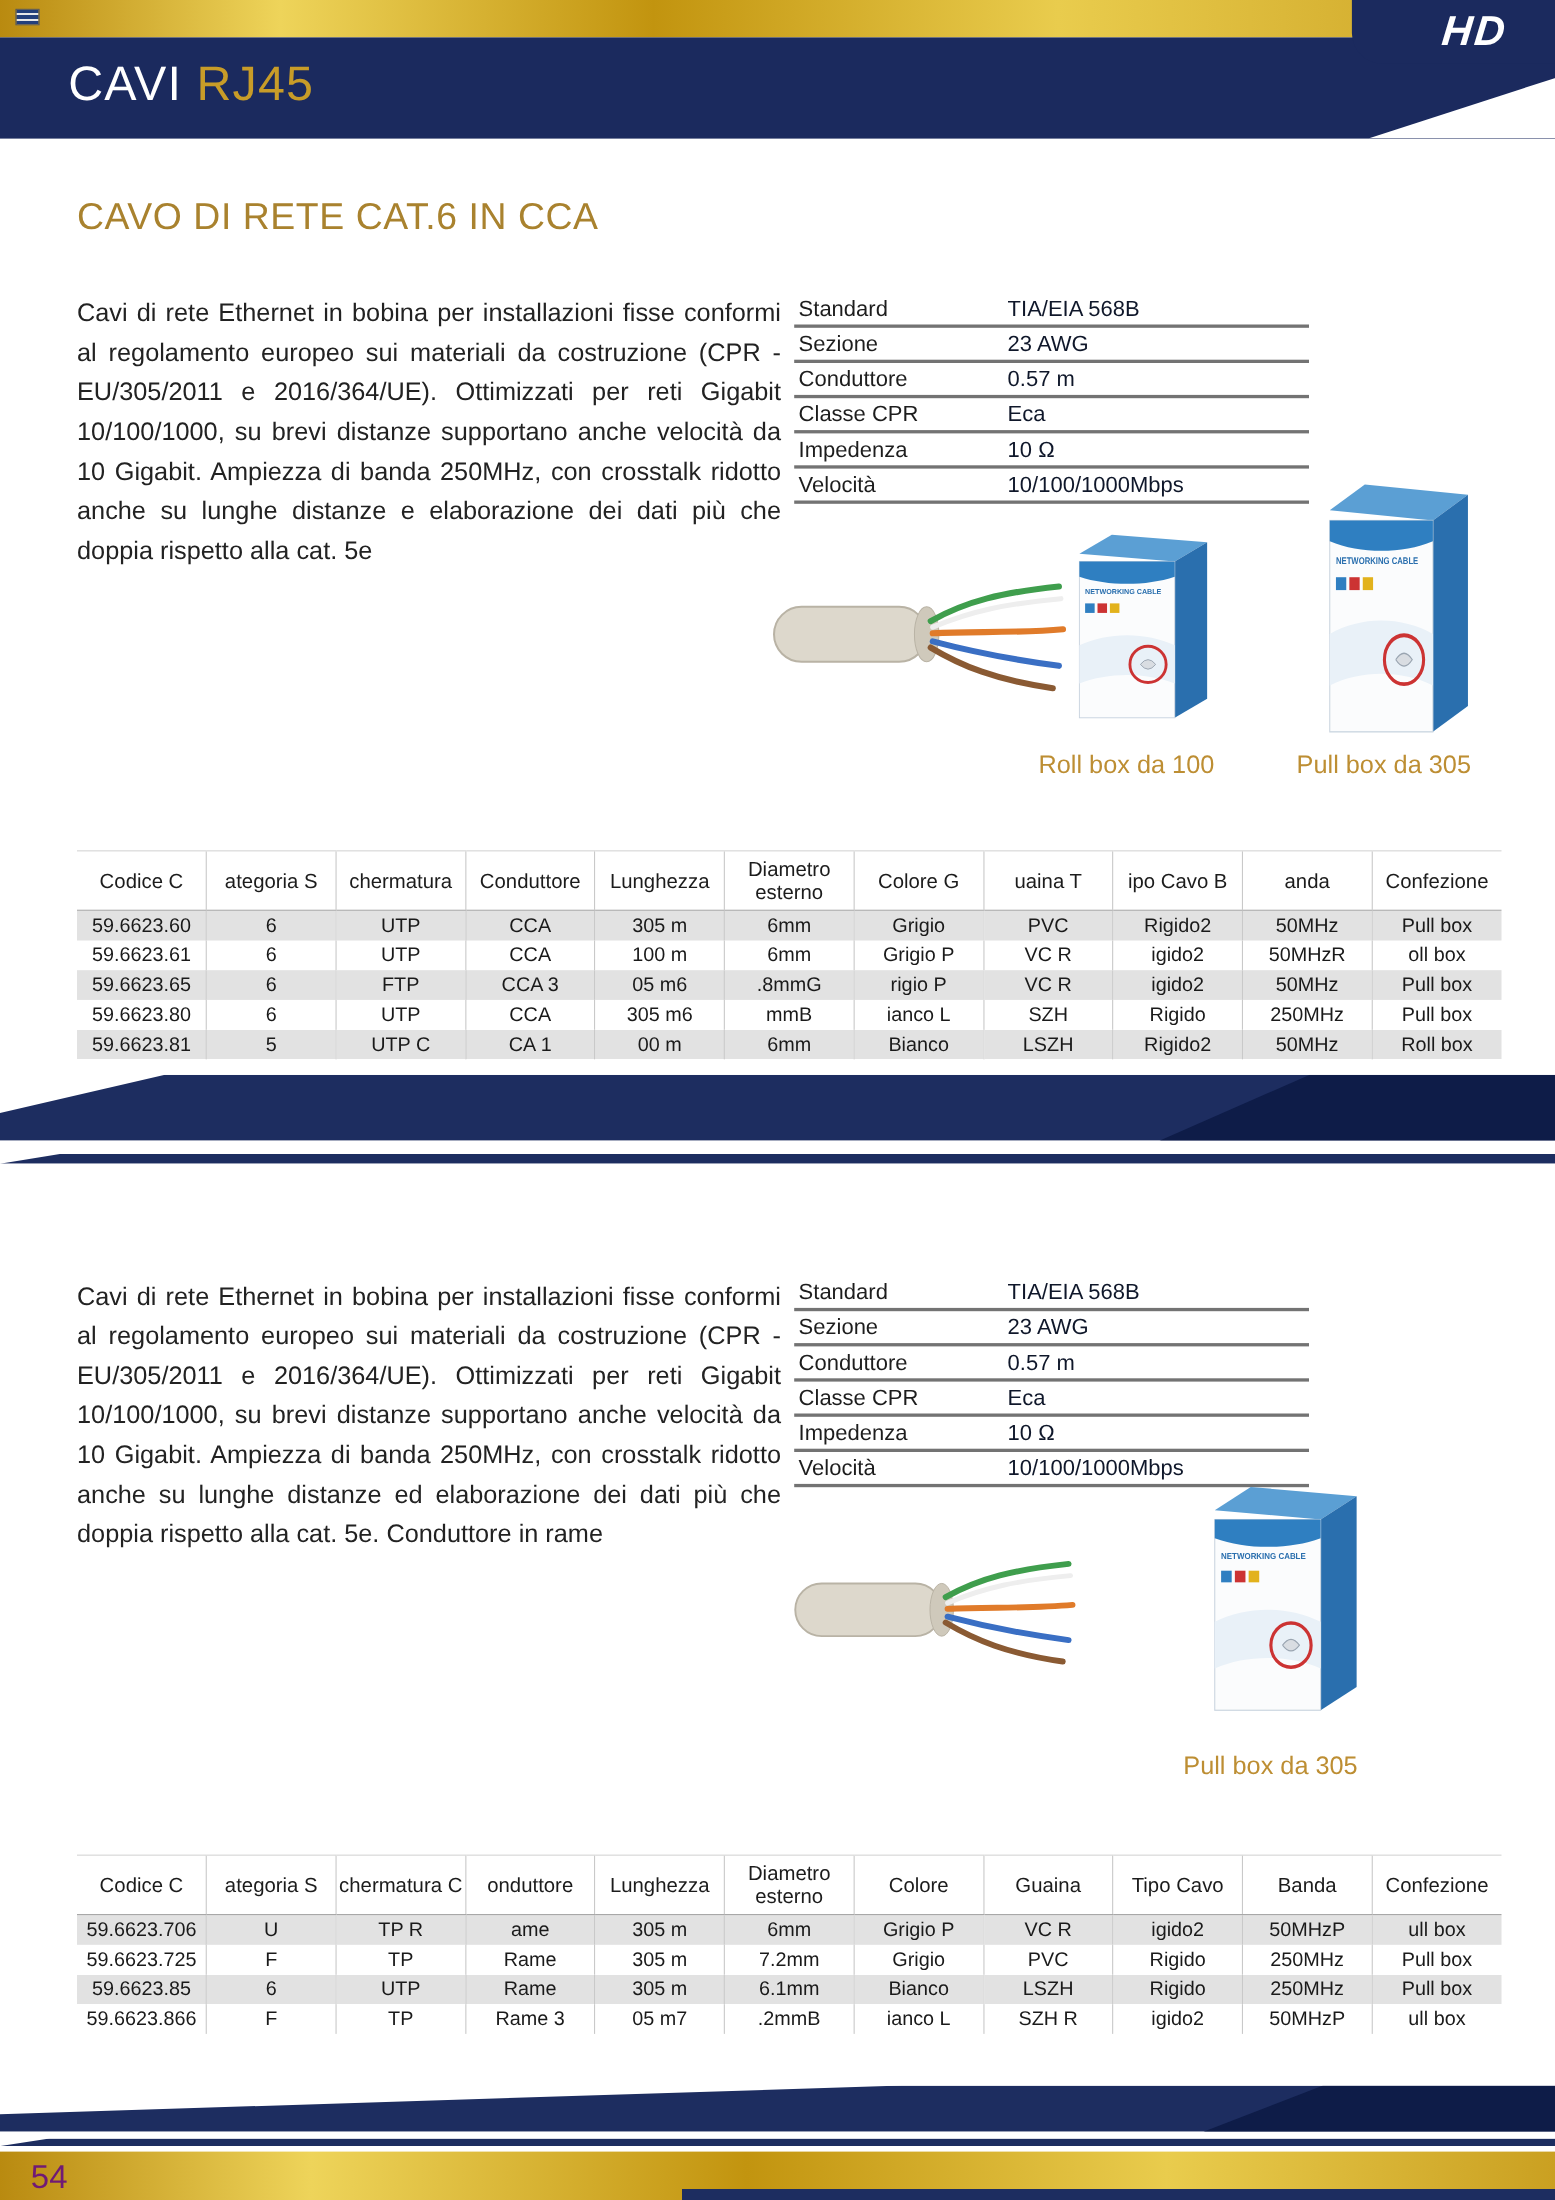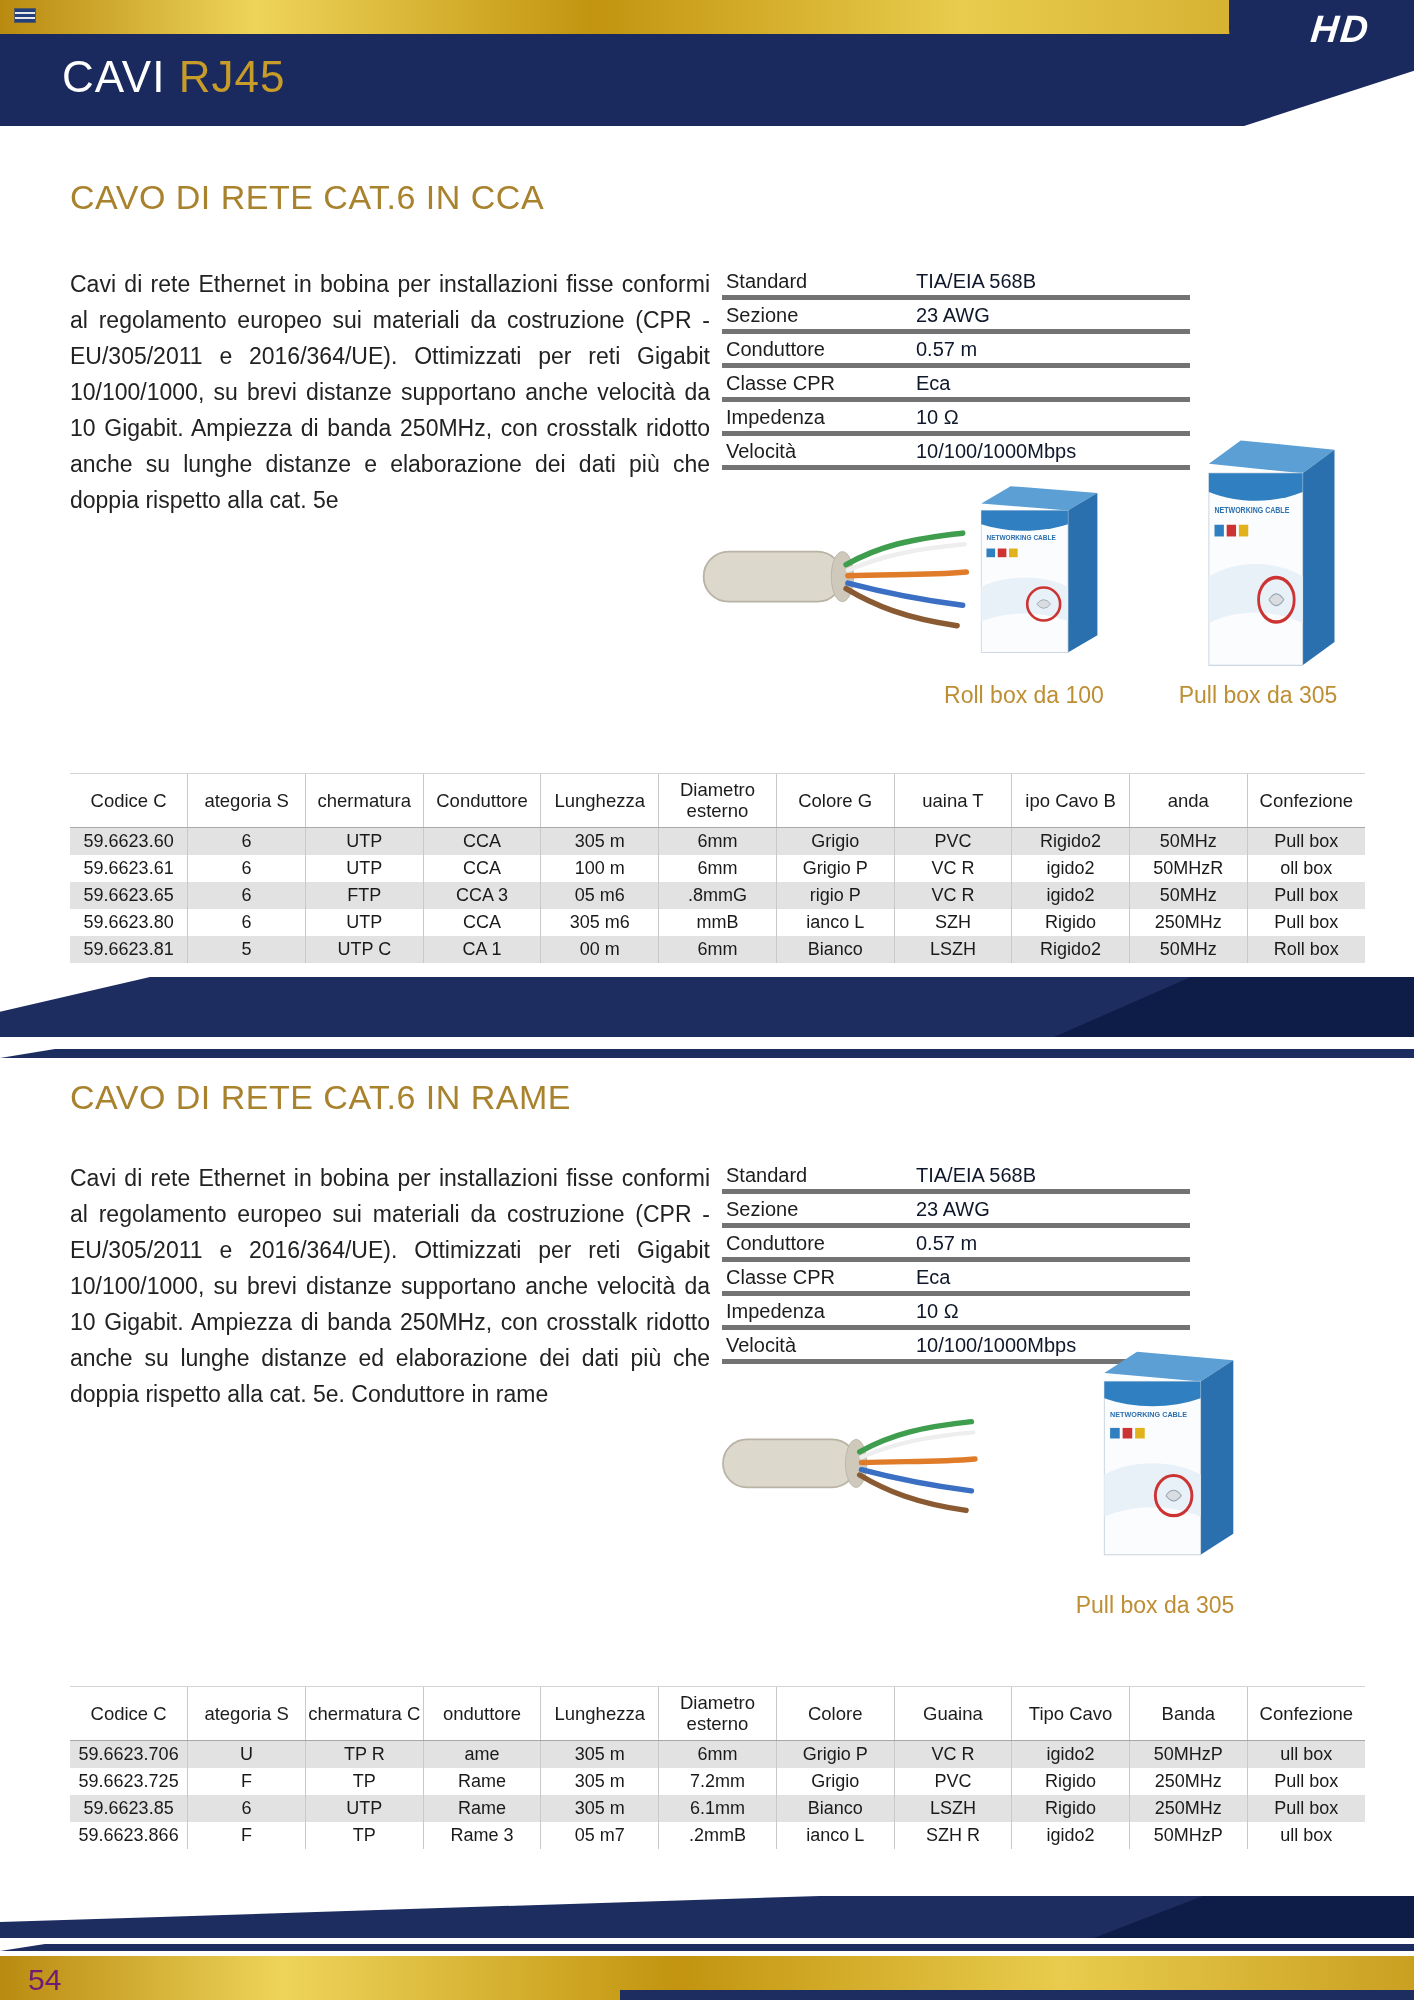--- a/index.html
+++ b/index.html
@@ -19,21 +19,21 @@
   .main-title { position:absolute; left:62px; top:52px; font-size:44px; font-weight:400; letter-spacing:1px; color:#ffffff; }
   .main-title .accent { color:#c89c28; }
 
   
   .section-title { position:absolute; left:70px; font-size:34px; font-weight:400; letter-spacing:0.5px; color:#a9822e;text-align:right; }
   .section-desc { position:absolute; left:70px; width:640px; font-size:23px; line-height:36px;
     color:#222; text-align:justify; }
 
   
   .specs { position:absolute; left:722px; width:468px; }
-  .spec-row { display:flex; align-items:baseline; padding:4px 2px 2px 4px; border-bottom:5px solid #737373; }
+  .spec-row { display:flex; align-items:baseline; padding:4px 2px 2px 4px; border-bottom:3px solid #737373; }
   .spec-label { width:190px; font-size:20px; color:#1d1d1d; }
   .spec-value { font-size:20px; color:#0f172a; }
 
   
   .art { position:absolute; }
   .caption { position:absolute; width:224px; text-align:center; font-size:23px; color:#bd8e33; }
 
   
   table.data { position:absolute; left:70px; width:1295px; border-collapse:collapse; table-layout:fixed;margin-top:40px; }
   table.data th { font-weight:400; font-size:18.5px; color:#1c1c1c; padding:5px 2px; line-height:1.15;
@@ -242,21 +242,20 @@
         </tr>
       </tbody>
     </table>
 
   <div class="divider">
     <div class="div-band"></div>
     <div class="div-dark"></div>
     <div class="div-strip"></div>
   </div>
 
-  <h2 class="section-title" style="top:1078px">CAVO DI RETE CAT.6 IN RAME</h2>
   <p class="section-desc" style="top:1160px">Cavi di rete Ethernet in bobina per installazioni fisse conformi al regolamento europeo sui materiali da costruzione (CPR -  EU/305/2011 e 2016/364/UE). Ottimizzati per reti Gigabit 10/100/1000, su brevi distanze supportano anche velocità da 10 Gigabit. Ampiezza di banda 250MHz, con crosstalk ridotto anche su lunghe distanze ed elaborazione dei dati più che doppia rispetto alla cat. 5e. Conduttore in rame</p>
   <div class="specs" style="top:1160px">
       <div class="spec-row">
         <span class="spec-label">Standard</span>
         <span class="spec-value">TIA/EIA 568B</span>
       </div>
       <div class="spec-row">
         <span class="spec-label">Sezione</span>
         <span class="spec-value">23 AWG</span>
       </div>

